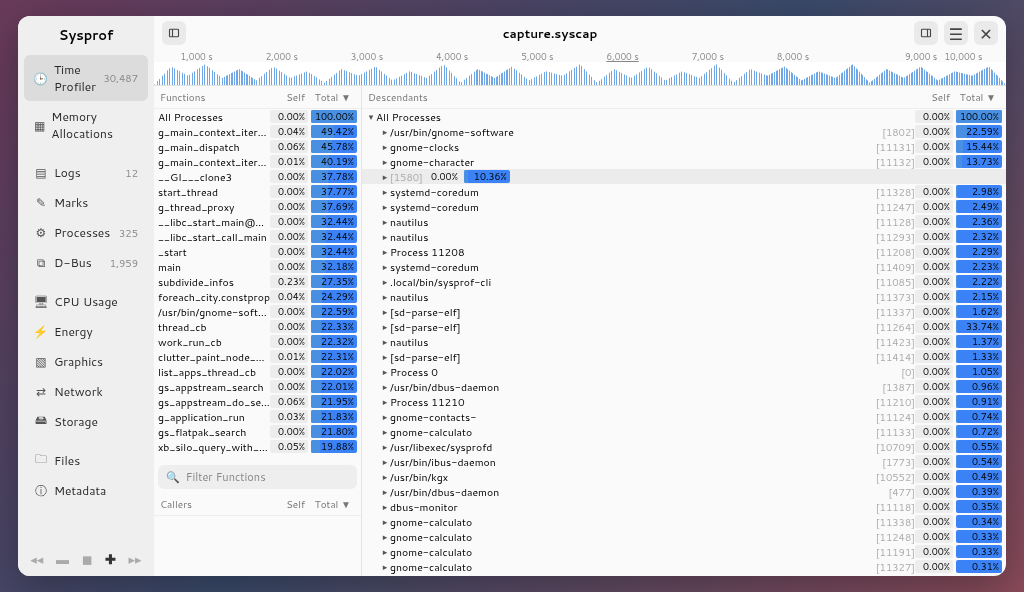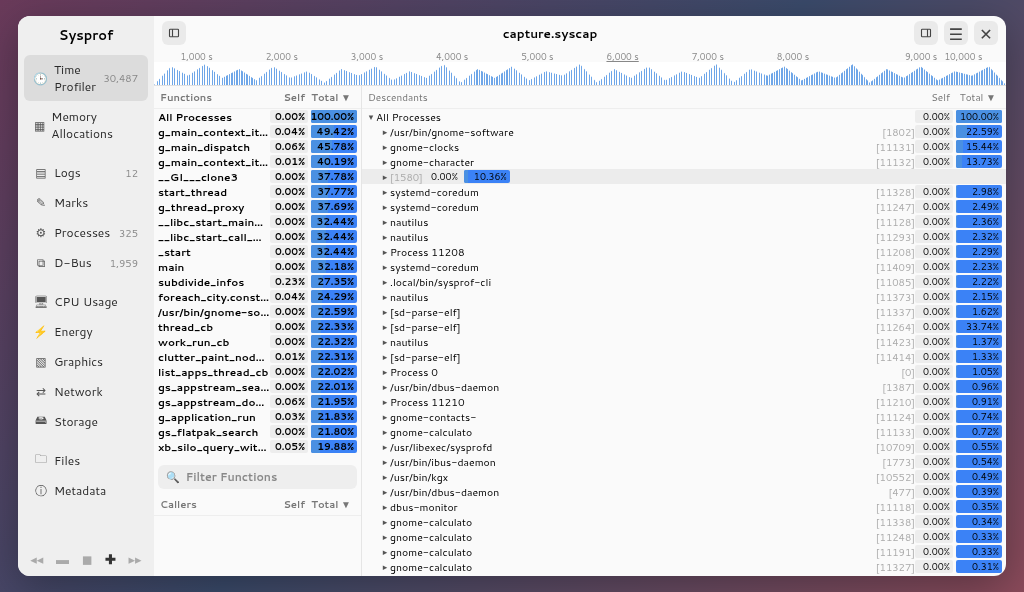--- a/index.html
+++ b/index.html
@@ -16,21 +16,21 @@
 .sidebar-bottom span { cursor: pointer; font-size: 13px; }
 .content { flex: 1; display: flex; flex-direction: column; min-width: 0; }
 .titlebar { height: 34px; display: flex; align-items: center; padding: 0 8px; gap: 6px; }
 .title-btn { width: 24px; height: 24px; border-radius: 6px; background: #eaeaea; display: flex; align-items: center; justify-content: center; cursor: pointer; color: #444; }
 .title-text { flex: 1; text-align: center; font-weight: 700; font-size: 12px; }
 .timeline { height: 12px; position: relative; font-size: 9px; color: #888; }
 .timeline span { position: absolute; transform: translateX(-50%); }
 .wave { height: 24px; background: linear-gradient(#fff,#fff); position: relative; overflow: hidden; border-bottom: 1px solid #e0e0e0; }
 .wave::before { content:""; position:absolute; inset:0; background: repeating-linear-gradient(90deg, #4a90e2 0 1px, transparent 1px 2.5px); opacity:.8; clip-path: polygon(0% 100%, 2% 20%, 4% 60%, 6% 10%, 8% 70%, 10% 30%, 12% 80%, 14% 20%, 16% 70%, 18% 40%, 20% 90%, 22% 30%, 24% 60%, 26% 20%, 28% 80%, 30% 40%, 32% 70%, 34% 10%, 36% 90%, 38% 30%, 40% 70%, 42% 20%, 44% 80%, 46% 40%, 48% 60%, 50% 10%, 52% 90%, 54% 30%, 56% 70%, 58% 20%, 60% 80%, 62% 40%, 64% 70%, 66% 10%, 68% 90%, 70% 30%, 72% 60%, 74% 20%, 76% 80%, 78% 40%, 80% 70%, 82% 10%, 84% 90%, 86% 30%, 88% 70%, 90% 20%, 92% 80%, 94% 40%, 96% 60%, 98% 20%, 100% 100%); }
 .panes { flex: 1; display: flex; min-height: 0; }
-.left-pane { width: 208px; display: flex; flex-direction: column; border-right: 1px solid #e5e5e5; font-weight: bold; }
+.left-pane { width: 208px; display: flex; flex-direction: column; border-right: 1px solid #e5e5e5; }
 .col-hdr { display: flex; font-size: 10px; color: #777; padding: 4px 6px; border-bottom: 1px solid #eee; }
 .col-hdr.big .c1 { flex:1; } .col-hdr .c-self { width:42px; text-align:right; } .col-hdr .c-tot { width:50px; text-align:right; padding-right:4px; }
 .func-list { flex: 1; overflow: hidden; font-size: 10.5px; }
 .func-row { display: flex; align-items: center; height: 15px; padding: 0 4px; }
 .func-row .name { flex: 1; white-space: nowrap; overflow: hidden; text-overflow: ellipsis; }
 .cell-self, .cell-tot { font-size: 9.5px; height: 13px; display: flex; align-items: center; justify-content: flex-end; border-radius: 2px; padding-right: 3px; position: relative; overflow: hidden; }
 .cell-self { width: 38px; background: #ededed; margin-right: 3px; }
 .cell-tot { width: 46px; background: #3b82f6; }
 .cell-tot .bar { position: absolute; left: 0; top: 0; bottom: 0; background: #4a90e2; }
 .cell-tot .val { position: relative; z-index: 1; }

